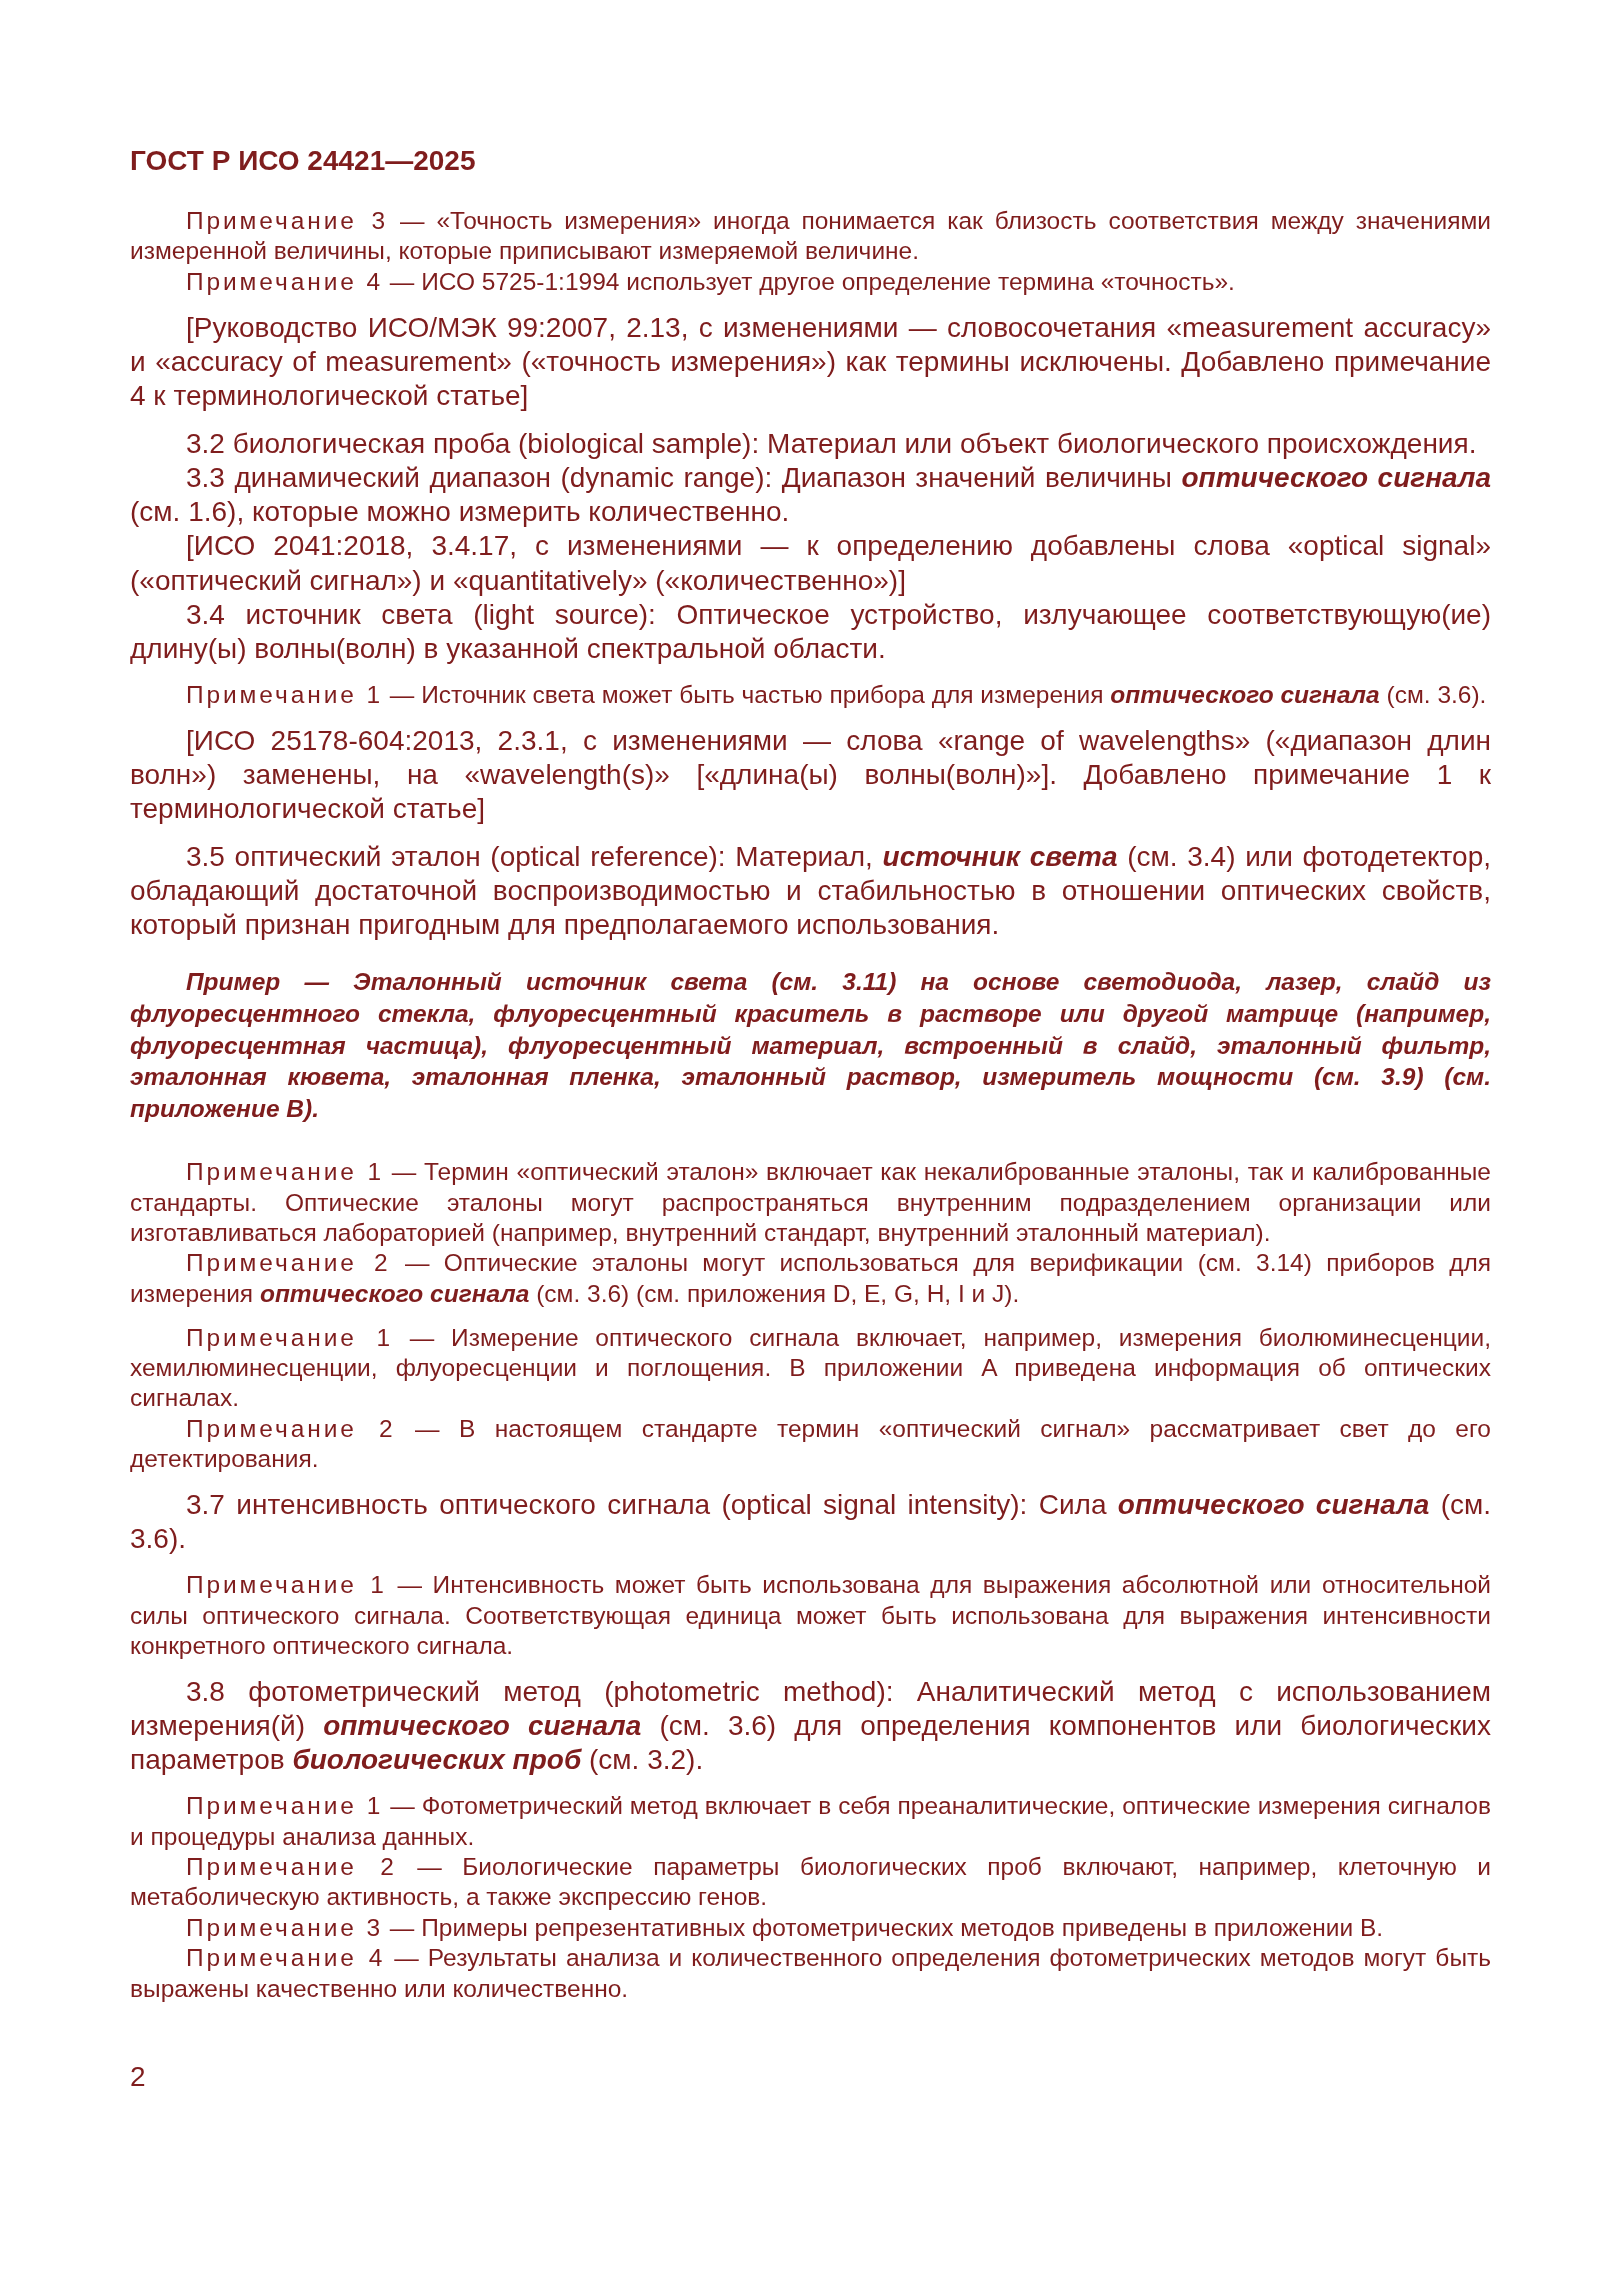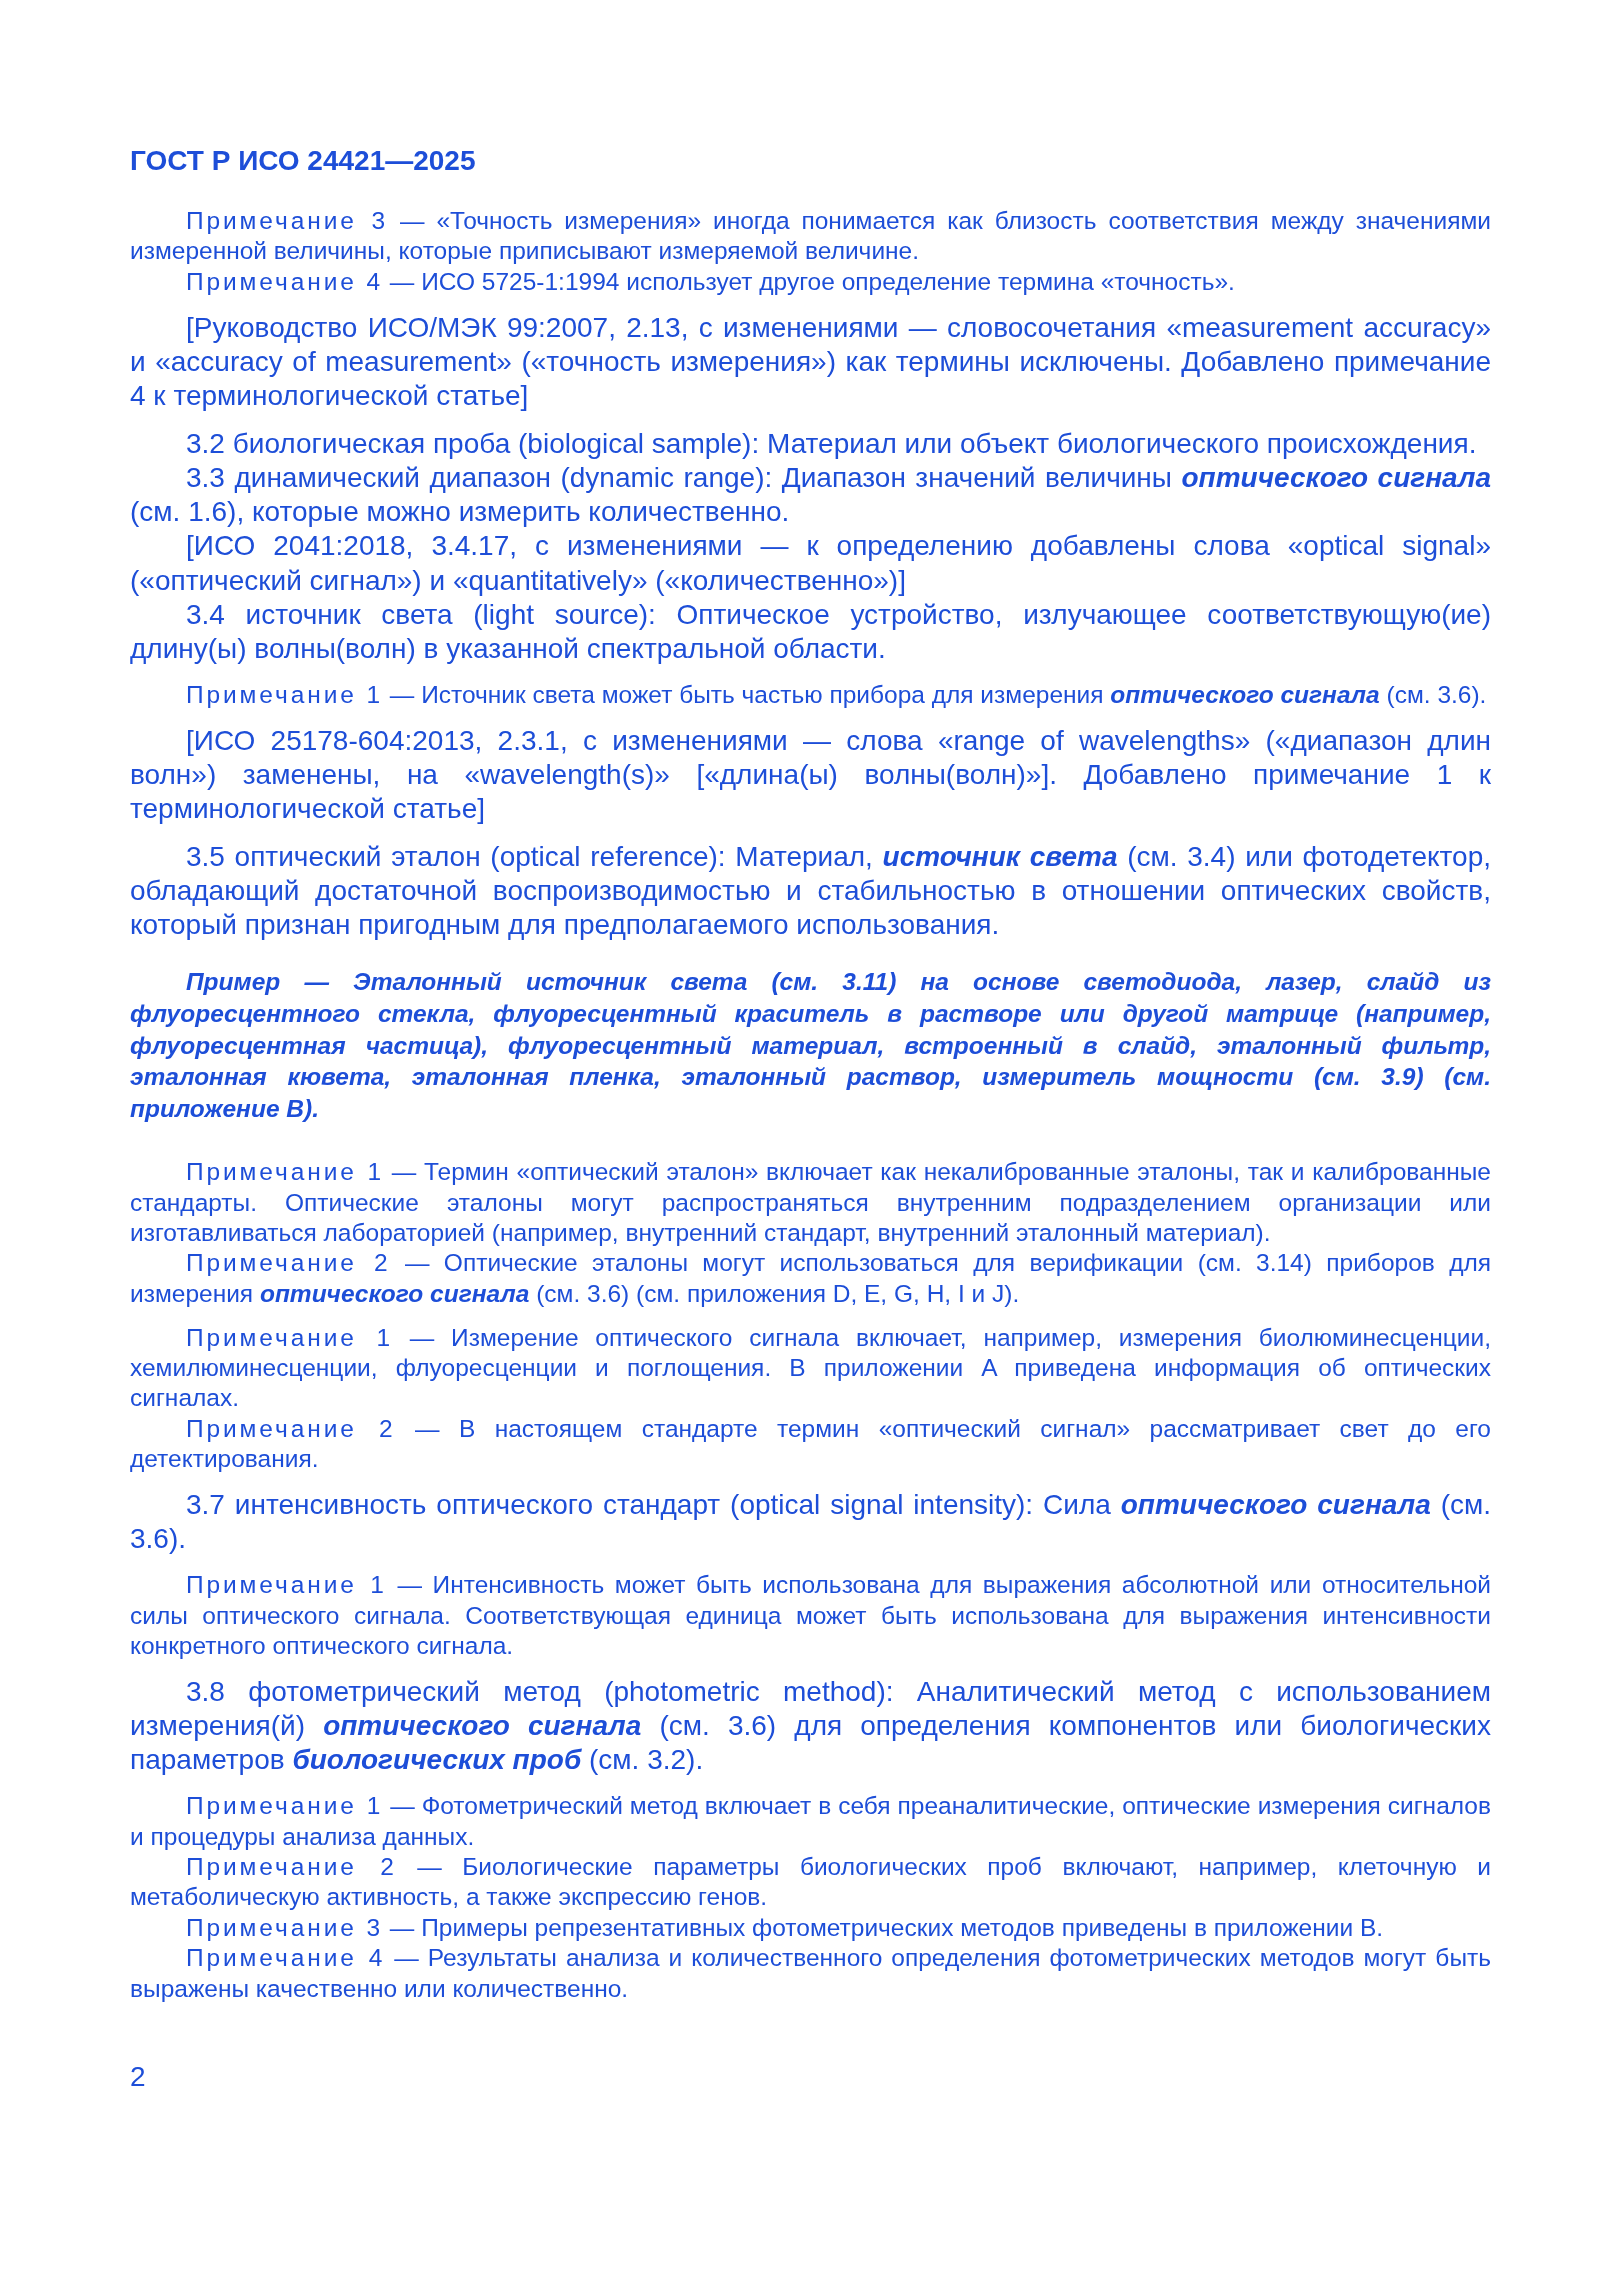--- a/index.html
+++ b/index.html
@@ -6,21 +6,21 @@
     margin: 0;
     padding: 0;
     background: #ffffff;
   }
   .page {
     position: relative;
     width: 1621px;
     height: 2293px;
     background: #ffffff;
     font-family: "Liberation Sans", sans-serif;
-    color: #1d4ed8;
+    color: #7f1d1d;
     box-sizing: border-box;
     overflow: hidden;
   }
   .inner {
     padding: 145px 130px 0 130px;
   }
   .doc-header {
     font-size: 28px;
     font-weight: bold;
     margin: 0 0 29px 0;
@@ -73,21 +73,21 @@
         <p class="para body"><span>[ИСО 2041:2018, 3.4.17, с изменениями — к определению добавлены слова «optical signal» («оптический сигнал») и «quantitatively» («количественно»)]</span></p>
         <p class="para body"><span>3.4 </span><span class="run-b">источник света</span><span> (light source): Оптическое устройство, излучающее соответствующую(ие) длину(ы) волны(волн) в указанной спектральной области.</span></p>
         <p class="para note gap"><span class="run-label">Примечание 1</span><span> — Источник света может быть частью прибора для измерения </span><span class="run-i">оптического сигнала</span><span> (см. 3.6).</span></p>
         <p class="para body gap"><span>[ИСО 25178-604:2013, 2.3.1, с изменениями — слова «range of wavelengths» («диапазон длин волн») заменены, на «wavelength(s)» [«длина(ы) волны(волн)»]. Добавлено примечание 1 к терминологической статье]</span></p>
         <p class="para body gap"><span>3.5 </span><span class="run-b">оптический эталон</span><span> (optical reference): Материал, </span><span class="run-i">источник света</span><span> (см. 3.4) или фотодетектор, обладающий достаточной воспроизводимостью и стабильностью в отношении оптических свойств, который признан пригодным для предполагаемого использования.</span></p>
         <p class="para example"><span>Пример — Эталонный источник света (см. 3.11) на основе светодиода, лазер, слайд из флуоресцентного стекла, флуоресцентный краситель в растворе или другой матрице (например, флуоресцентная частица), флуоресцентный материал, встроенный в слайд, эталонный фильтр, эталонная кювета, эталонная пленка, эталонный раствор, измеритель мощности (см. 3.9) (см. приложение B).</span></p>
         <p class="para note gap"><span class="run-label">Примечание 1</span><span> — Термин «оптический эталон» включает как некалиброванные эталоны, так и калиброванные стандарты. Оптические эталоны могут распространяться внутренним подразделением организации или изготавливаться лабораторией (например, внутренний стандарт, внутренний эталонный материал).</span></p>
         <p class="para note"><span class="run-label">Примечание 2</span><span> — Оптические эталоны могут использоваться для верификации (см. 3.14) приборов для измерения </span><span class="run-i">оптического сигнала</span><span> (см. 3.6) (см. приложения D, E, G, H, I и J).</span></p>
         <p class="para note gap"><span class="run-label">Примечание 1</span><span> — Измерение оптического сигнала включает, например, измерения биолюминесценции, хемилюминесценции, флуоресценции и поглощения. В приложении A приведена информация об оптических сигналах.</span></p>
         <p class="para note"><span class="run-label">Примечание 2</span><span> — В настоящем стандарте термин «оптический сигнал» рассматривает свет до его детектирования.</span></p>
-        <p class="para body gap"><span>3.7 </span><span class="run-b">интенсивность оптического стандарт</span><span> (optical signal intensity): Сила </span><span class="run-i">оптического сигнала</span><span> (см. 3.6).</span></p>
+        <p class="para body gap"><span>3.7 </span><span class="run-b">интенсивность оптического сигнала</span><span> (optical signal intensity): Сила </span><span class="run-i">оптического сигнала</span><span> (см. 3.6).</span></p>
         <p class="para note gap"><span class="run-label">Примечание 1</span><span> — Интенсивность может быть использована для выражения абсолютной или относительной силы оптического сигнала. Соответствующая единица может быть использована для выражения интенсивности конкретного оптического сигнала.</span></p>
         <p class="para body gap"><span>3.8 </span><span class="run-b">фотометрический метод</span><span> (photometric method): Аналитический метод с использованием измерения(й) </span><span class="run-i">оптического сигнала</span><span> (см. 3.6) для определения компонентов или биологических параметров </span><span class="run-i">биологических проб</span><span> (см. 3.2).</span></p>
         <p class="para note gap"><span class="run-label">Примечание 1</span><span> — Фотометрический метод включает в себя преаналитические, оптические измерения сигналов и процедуры анализа данных.</span></p>
         <p class="para note"><span class="run-label">Примечание 2</span><span> — Биологические параметры биологических проб включают, например, клеточную и метаболическую активность, а также экспрессию генов.</span></p>
         <p class="para note"><span class="run-label">Примечание 3</span><span> — Примеры репрезентативных фотометрических методов приведены в приложении B.</span></p>
         <p class="para note"><span class="run-label">Примечание 4</span><span> — Результаты анализа и количественного определения фотометрических методов могут быть выражены качественно или количественно.</span></p>
       </div>
     <div class="page-number">2</div>
   </div>
 </div>

